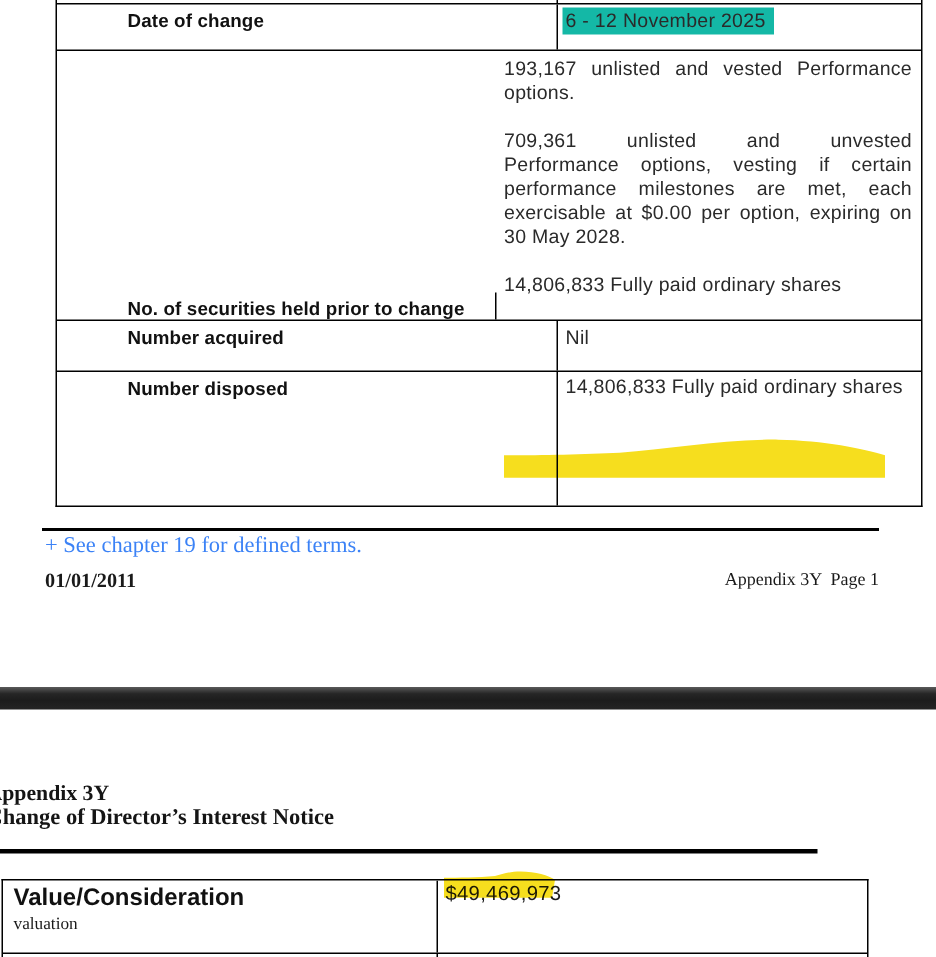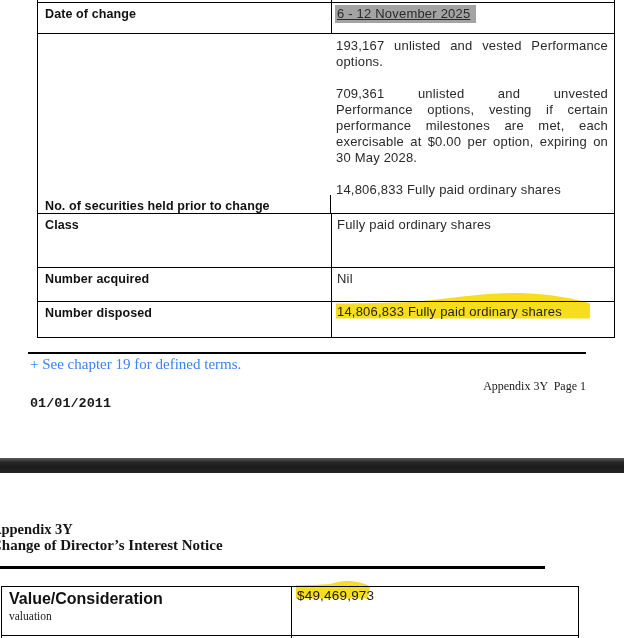--- a/index.html
+++ b/index.html
@@ -13,43 +13,43 @@
   
   .t1 {
     position:absolute; left:37px; top:0; width:578px; height:338px;
     border-left:1.4px solid #000; border-right:1.4px solid #000; border-bottom:1.4px solid #000;
     display:flex; flex-direction:column;
   }
   .t1-spacer { height:3px; border-bottom:1.4px solid #000; display:flex; }
   .trow { display:flex; border-bottom:1.4px solid #000; }
   .trow:last-child { border-bottom:none; }
   .cell-l { width:294px; border-right:1.4px solid #000; padding:4px 8px 0 7px;
-            font-weight:bold; font-size:12.5px; letter-spacing:.1px; }
+            font-weight:bold; font-size:12.5px; letter-spacing:.1px;margin-left:40px; }
   .t1-spacer .cell-l { padding:0; }
   .cell-v { flex:1; padding:2px 6px 0 5px; font-size:13px; color:#2a2a2a; letter-spacing:.2px; }
   .r1 { height:31px; }
   .r2 { height:180px;align-items:flex-end; }
   .r3 { height:54px; }
   .r4 { height:34px; }
   .r5 { flex:1; }
   .r2 .cell-v { padding-top:4px; }
   .para { margin-bottom:16px; width:272px; }
   .jline { text-align:justify; text-align-last:justify; line-height:16px; }
   .jline.last { text-align-last:left; }
   .hl-rect {
-    display:inline-block; background:#a3a3a3;
-    padding:1px 6px 2px 2px; margin-left:-2px;text-decoration:underline;
+    display:inline-block; background:#14b8a6;
+    padding:1px 6px 2px 2px; margin-left:-2px;
   }
 
   
   .foot-rule { position:absolute; left:28px; top:352px; width:558px; height:1.5px; background:#000; }
   .footnote { position:absolute; left:30px; top:356px;
               font-family:Liberation Serif, serif; font-size:15px; color:#3b82f6; }
-  .foot-left { position:absolute; left:30px; top:396px;
-               font-family:Liberation Mono, monospace; font-size:13.5px; font-weight:bold; color:#1a1a1a; }
+  .foot-left { position:absolute; left:30px; top:379px;
+               font-family:Liberation Serif, serif; font-size:13.5px; font-weight:bold; color:#1a1a1a; }
   .foot-right { position:absolute; right:38px; top:379px; white-space:pre;
                 font-family:"Liberation Serif", serif; font-size:12px; color:#1a1a1a; }
 
   
   .sep-bar {
     position:absolute; left:0; top:458px; width:624px; height:15px;
     background:linear-gradient(180deg,#5a5a5a 0%,#262626 30%,#1c1c1c 60%,#242424 100%);
   }
 
   
@@ -108,24 +108,20 @@
           <div class="jline">709,361 unlisted and unvested</div>
           <div class="jline">Performance options, vesting if certain</div>
           <div class="jline">performance milestones are met, each</div>
           <div class="jline">exercisable at $0.00 per option, expiring on</div>
           <div class="jline last">30 May 2028.</div>
         </div>
         <div class="para">14,806,833 Fully paid ordinary shares</div>
       </div>
     </div>
 
-    <div class="trow r3">
-      <div class="cell-l">Class</div>
-      <div class="cell-v" style="padding-top:3px;">Fully paid ordinary shares</div>
-    </div>
 
     <div class="trow r4">
       <div class="cell-l">Number acquired</div>
       <div class="cell-v" style="padding-top:3px;">Nil</div>
     </div>
 
     <div class="trow r5">
       <div class="cell-l">Number disposed</div>
       <div class="cell-v">14,806,833 Fully paid ordinary shares</div>
     </div>

